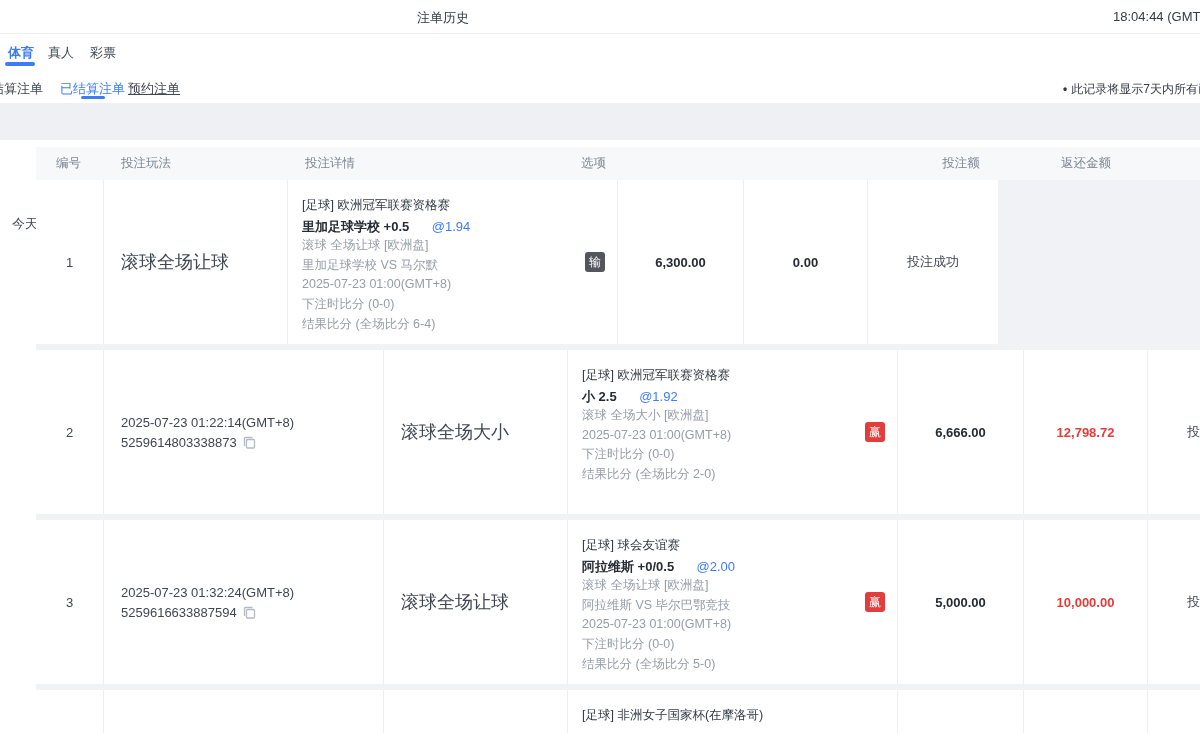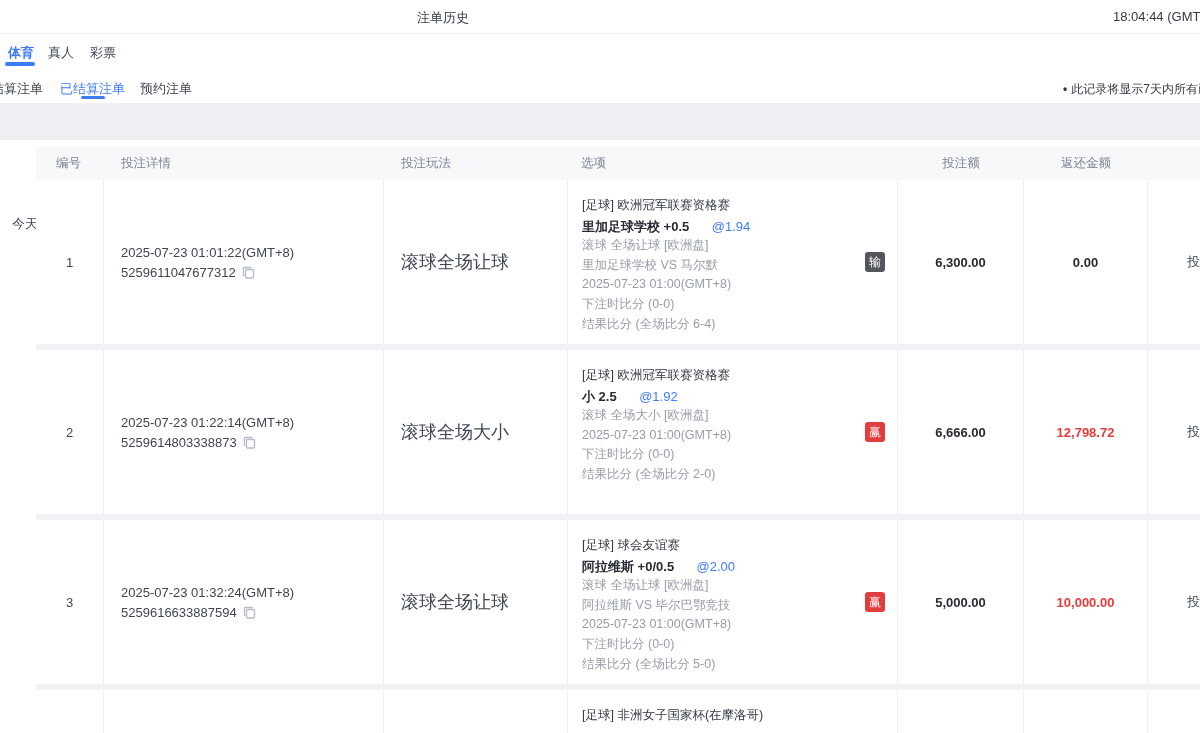--- a/index.html
+++ b/index.html
@@ -81,21 +81,21 @@
   <div class="clock">18:04:44 (GMT+8)</div>
 </div>
 
 <div class="tab active" style="left:8px;">体育</div>
 <div class="tab" style="left:48px;">真人</div>
 <div class="tab" style="left:90px;">彩票</div>
 <div class="tab-underline"></div>
 
 <div class="subtab" style="left:-22px;">未结算注单</div>
 <div class="subtab active" style="left:60px;">已结算注单</div>
-<div class="subtab" style="left:140px;">预约注单</div>
+<div class="subtab" style="left:128px;text-decoration:underline;">预约注单</div>
 <div class="subtab-underline"></div>
 <div class="notice">
   <span class="dot">•</span><span>此记录将显示7天内所有已派彩的</span>
 </div>
 
 <div class="filterbar">
   <div class="range-group"></div>
   <div class="range-item" style="left:12px;">今天</div>
   <div class="range-item" style="left:65px;">昨天</div>
   <div class="range-pill">7天内</div>
@@ -118,40 +118,30 @@
     <rect x="4" y="8.5" width="2" height="2" fill="#aab1bb"></rect>
     <rect x="7" y="8.5" width="2" height="2" fill="#aab1bb"></rect>
     <rect x="10" y="8.5" width="2" height="2" fill="#aab1bb"></rect>
   </svg>
   <div class="search-btn">查询</div>
 </div>
 
 <div class="table-area">
   <div class="thead">
     <div class="c c1">编号</div>
+    <div class="c c3">投注玩法</div>
     <div class="c c2">投注详情</div>
-    <div class="c c3">投注玩法</div>
     <div class="c c4">选项</div>
     <div class="c c5">投注额</div>
     <div class="c c6">返还金额</div>
     <div class="c c7">状态</div>
   </div>
 
   <div class="trow">
     <div class="c c1 cell-no">1</div>
-    <div class="c c2 cell-detail">
-      <div class="detail-time">2025-07-23 01:01:22(GMT+8)</div>
-      <div class="detail-id">
-        <span>5259611047677312</span>
-        <svg class="copy-icon" viewBox="0 0 13 13">
-            <rect x="3.5" y="3.5" width="8" height="8.5" rx="1" fill="none" stroke="#b3bac4" stroke-width="1.3"></rect>
-            <path d="M9.5 1.5 H2.5 a1 1 0 0 0 -1 1 V10" fill="none" stroke="#b3bac4" stroke-width="1.3"></path>
-          </svg>
-      </div>
-    </div>
     <div class="c c3 cell-play">
       <span>滚球</span>
       <span>全场让球</span>
     </div>
     <div class="c c4 cell-opt">
       <div class="opt-line opt-league">[足球] 欧洲冠军联赛资格赛</div>
       <div class="opt-pick-line">
         <span class="opt-pick">里加足球学校 +0.5</span>
         <span class="opt-odds">@1.94</span>
       </div>

